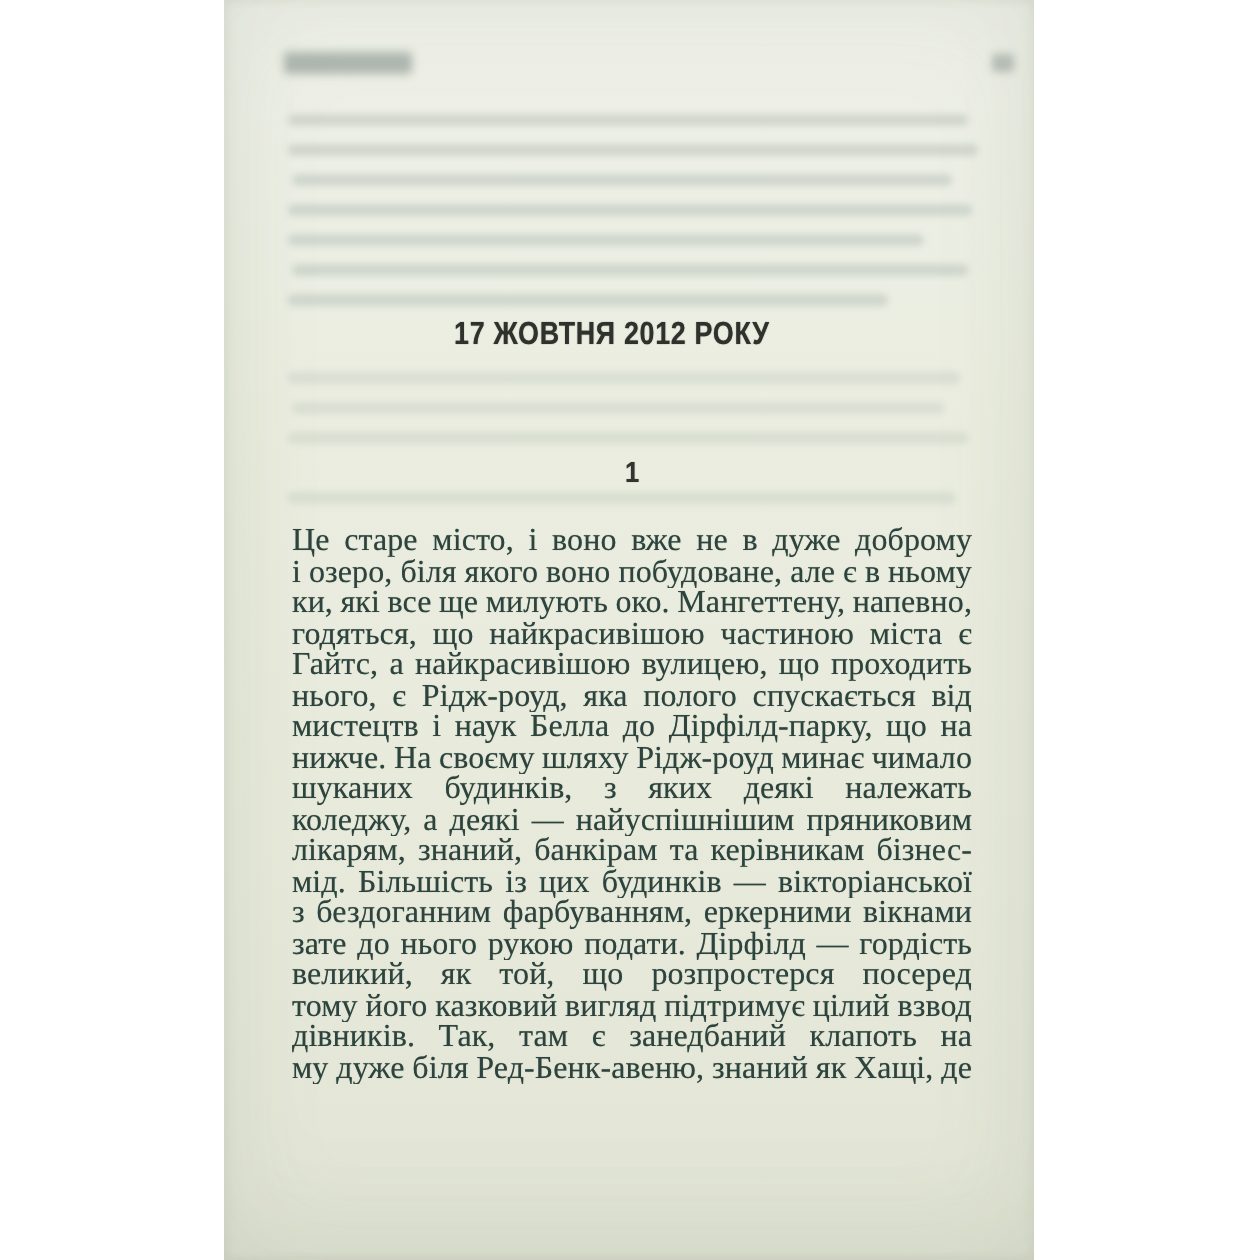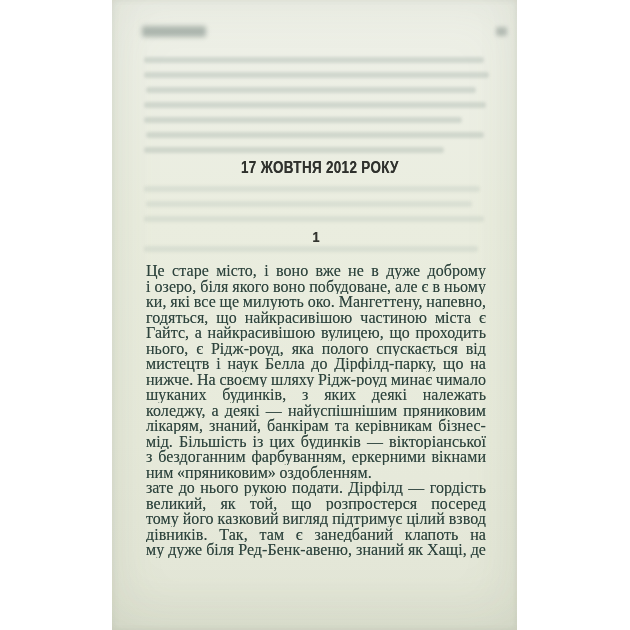--- a/index.html
+++ b/index.html
@@ -47,21 +47,21 @@
   .st-smudge {
     position: absolute;
     border-radius: 2px;
     background: rgba(104, 121, 115, 0.48);
     filter: blur(2.4px);
   }
   .st-smudge.pagenum { background: rgba(104, 121, 115, 0.40); filter: blur(2px); }
   
   .heading-row {
     position: absolute;
-    left: 38px;
+    left: 24px;
     top: 158px;
     width: 340px;
     height: 20px;
     line-height: 20px;
     text-align: center;
   }
   .heading-row span {
     display: inline-block;
     font-family: "Liberation Sans", "DejaVu Sans", sans-serif;
     font-weight: 700;
@@ -149,21 +149,20 @@
       <div class="text-line">годяться, що найкрасивішою частиною міста є Шуґар-</div>
       <div class="text-line">Гайтс, а найкрасивішою вулицею, що проходить деякі</div>
       <div class="text-line">нього, є Рідж-роуд, яка полого спускається від Коледжу</div>
       <div class="text-line">мистецтв і наук Белла до Дірфілд-парку, що на дві милі</div>
       <div class="text-line">нижче. На своєму шляху Рідж-роуд минає чимало ви-</div>
       <div class="text-line">шуканих будинків, з яких деякі належать викладачам</div>
       <div class="text-line">коледжу, а деякі — найуспішнішим пряниковим міста:</div>
       <div class="text-line">лікарям, знаний, банкірам та керівникам бізнес-піра-</div>
       <div class="text-line">мід. Більшість із цих будинків — вікторіанської епохи,</div>
       <div class="text-line">з бездоганним фарбуванням, еркерними вікнами й ряс-</div>
-      <div class="text-line flush">ним «пряниковим» оздобленням.</div>
       <div class="text-line">зате до нього рукою подати. Дірфілд — гордість міста,</div>
       <div class="text-line">великий, як той, що розпростерся посеред Мангеттену,</div>
       <div class="text-line">тому його казковий вигляд підтримує цілий взвод са-</div>
       <div class="text-line">дівників. Так, там є занедбаний клапоть на західно-</div>
       <div class="text-line">му дуже біля Ред-Бенк-авеню, знаний як Хащі, де після</div>
     </div>
 
   </div>
 </div>
 

